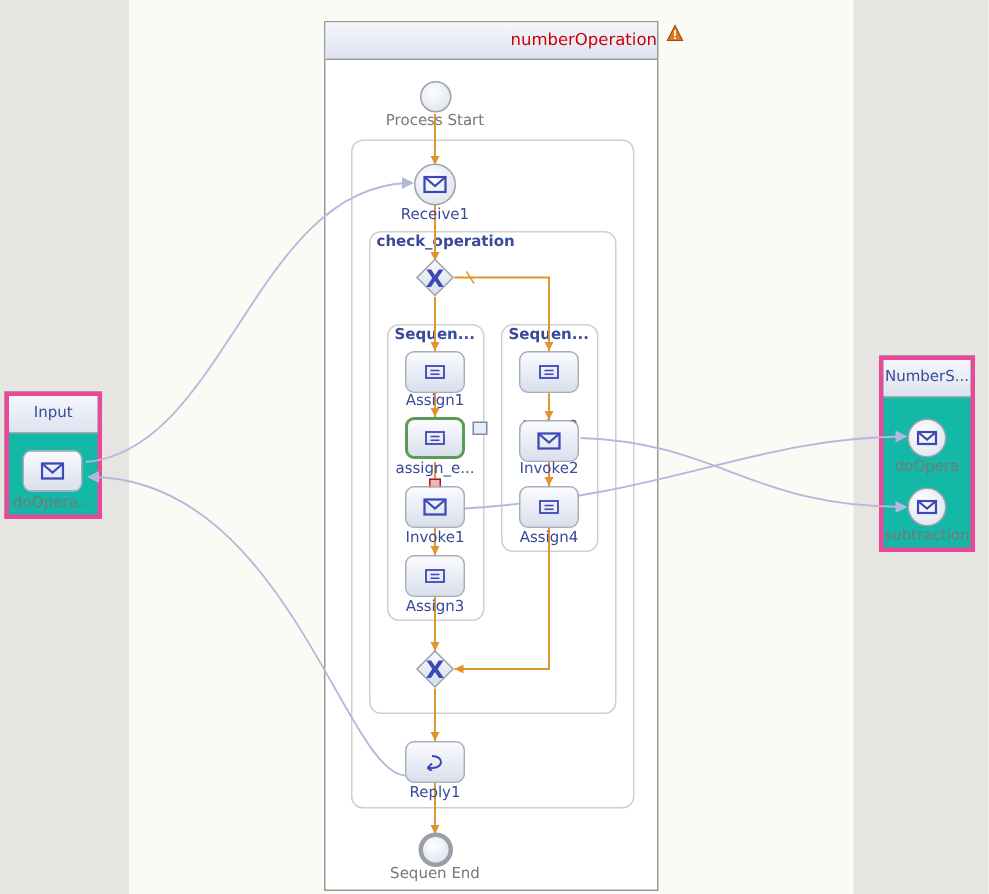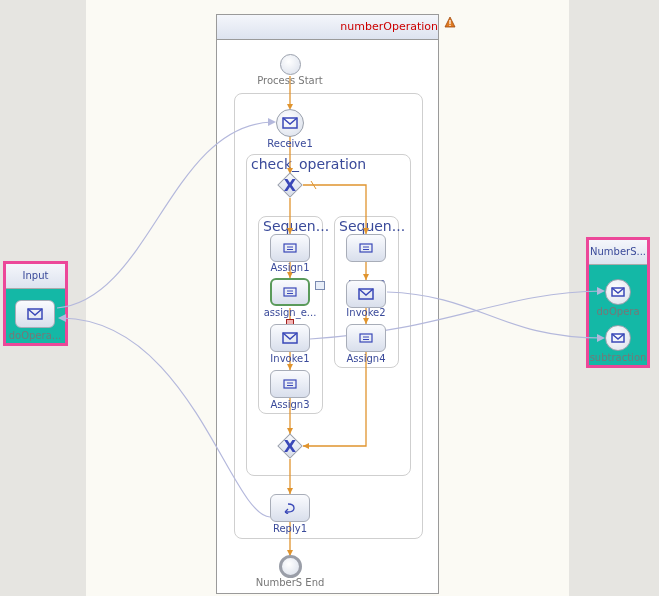--- a/index.html
+++ b/index.html
@@ -1,21 +1,21 @@
 <!DOCTYPE html>
 <html><head>
 <meta charset="utf-8">
 <style>
   html,body{margin:0;padding:0;}
   body{width:659px;height:596px;position:relative;overflow:hidden;background:#e6e5e1;font-family:"DejaVu Sans","Liberation Sans",sans-serif;}
   .canvas{position:absolute;left:86px;top:0;width:483px;height:596px;background:#fbfaf4;}
   .proc-box{position:absolute;left:216px;top:14px;width:223px;height:580px;background:#fff;border:1px solid #9a9a9a;box-sizing:border-box;}
   .proc-header{position:absolute;left:0;top:0;width:100%;height:24px;background:linear-gradient(#f4f6fb,#dde3ef);border-bottom:1px solid #9a9a9a;text-align:right;line-height:24px;font-size:11px;color:#cc0000;}
   .scope{position:absolute;border:1px solid #cfcfcf;border-radius:8px;box-sizing:border-box;background:transparent;}
-  .scope-label{position:absolute;left:4px;top:1px;font-size:14px;color:#3a4a9a;white-space:nowrap;}
+  .scope-label{position:absolute;left:4px;top:1px;font-size:10px;color:#3a4a9a;white-space:nowrap;font-weight:bold;}
   .node{position:absolute;width:40px;height:28px;border:1px solid #a8adb8;border-radius:6px;background:linear-gradient(#fafbfe,#d9dfec);box-sizing:border-box;display:flex;align-items:center;justify-content:center;}
   .node.sel{border:2px solid #5a9a5a;}
   .circle{position:absolute;width:26px;height:26px;border-radius:50%;border:1px solid #9aa0ac;background:radial-gradient(circle at 40% 35%,#ffffff,#d8deea);box-sizing:border-box;display:flex;align-items:center;justify-content:center;}
   .label{position:absolute;font-size:10px;color:#3a4a9a;white-space:nowrap;text-align:center;transform:translateX(-50%);}
   .label.grey{color:#777;}
   .diamond{position:absolute;width:18px;height:18px;transform:rotate(45deg);border:1px solid #9aa0ac;background:linear-gradient(135deg,#fafbfe,#d6dcea);box-sizing:border-box;}
   .xmark{position:absolute;width:26px;height:26px;font-size:16px;font-weight:bold;color:#3a48b8;display:flex;align-items:center;justify-content:center;}
   .partner{position:absolute;background:#14b8a6;border:3px solid #ec4899;box-sizing:border-box;}
   .partner-h{height:24px;background:linear-gradient(#f4f6fb,#dde3ef);border-bottom:1px solid #aaa;font-size:10px;color:#3a4a9a;text-align:center;line-height:24px;white-space:nowrap;overflow:hidden;}
   svg.lines{position:absolute;left:0;top:0;width:659px;height:596px;pointer-events:none;}
@@ -199,13 +199,13 @@
 
 <div class="node" style="left:270px;top:494px;">
   <svg width="16" height="12">
       <path d="M6 2 C 14 2, 14 10, 6 10 L 3 10" fill="none" stroke="#3a48b8" stroke-width="1.3"></path>
       <path d="M3 10 L6 7 M3 10 L6 12" stroke="#3a48b8" stroke-width="1.3" fill="none"></path>
     </svg>
 </div>
 <div class="label" style="left:290px;top:523px;">Reply1</div>
 
 <div class="circle" style="left:279px;top:555px;width:23px;height:23px;border:3px solid #9a9ea8;"></div>
-<div class="label grey" style="left:290px;top:577px;">NumberS End</div>
+<div class="label grey" style="left:290px;top:577px;">Sequen End</div>
 
 </body></html>

